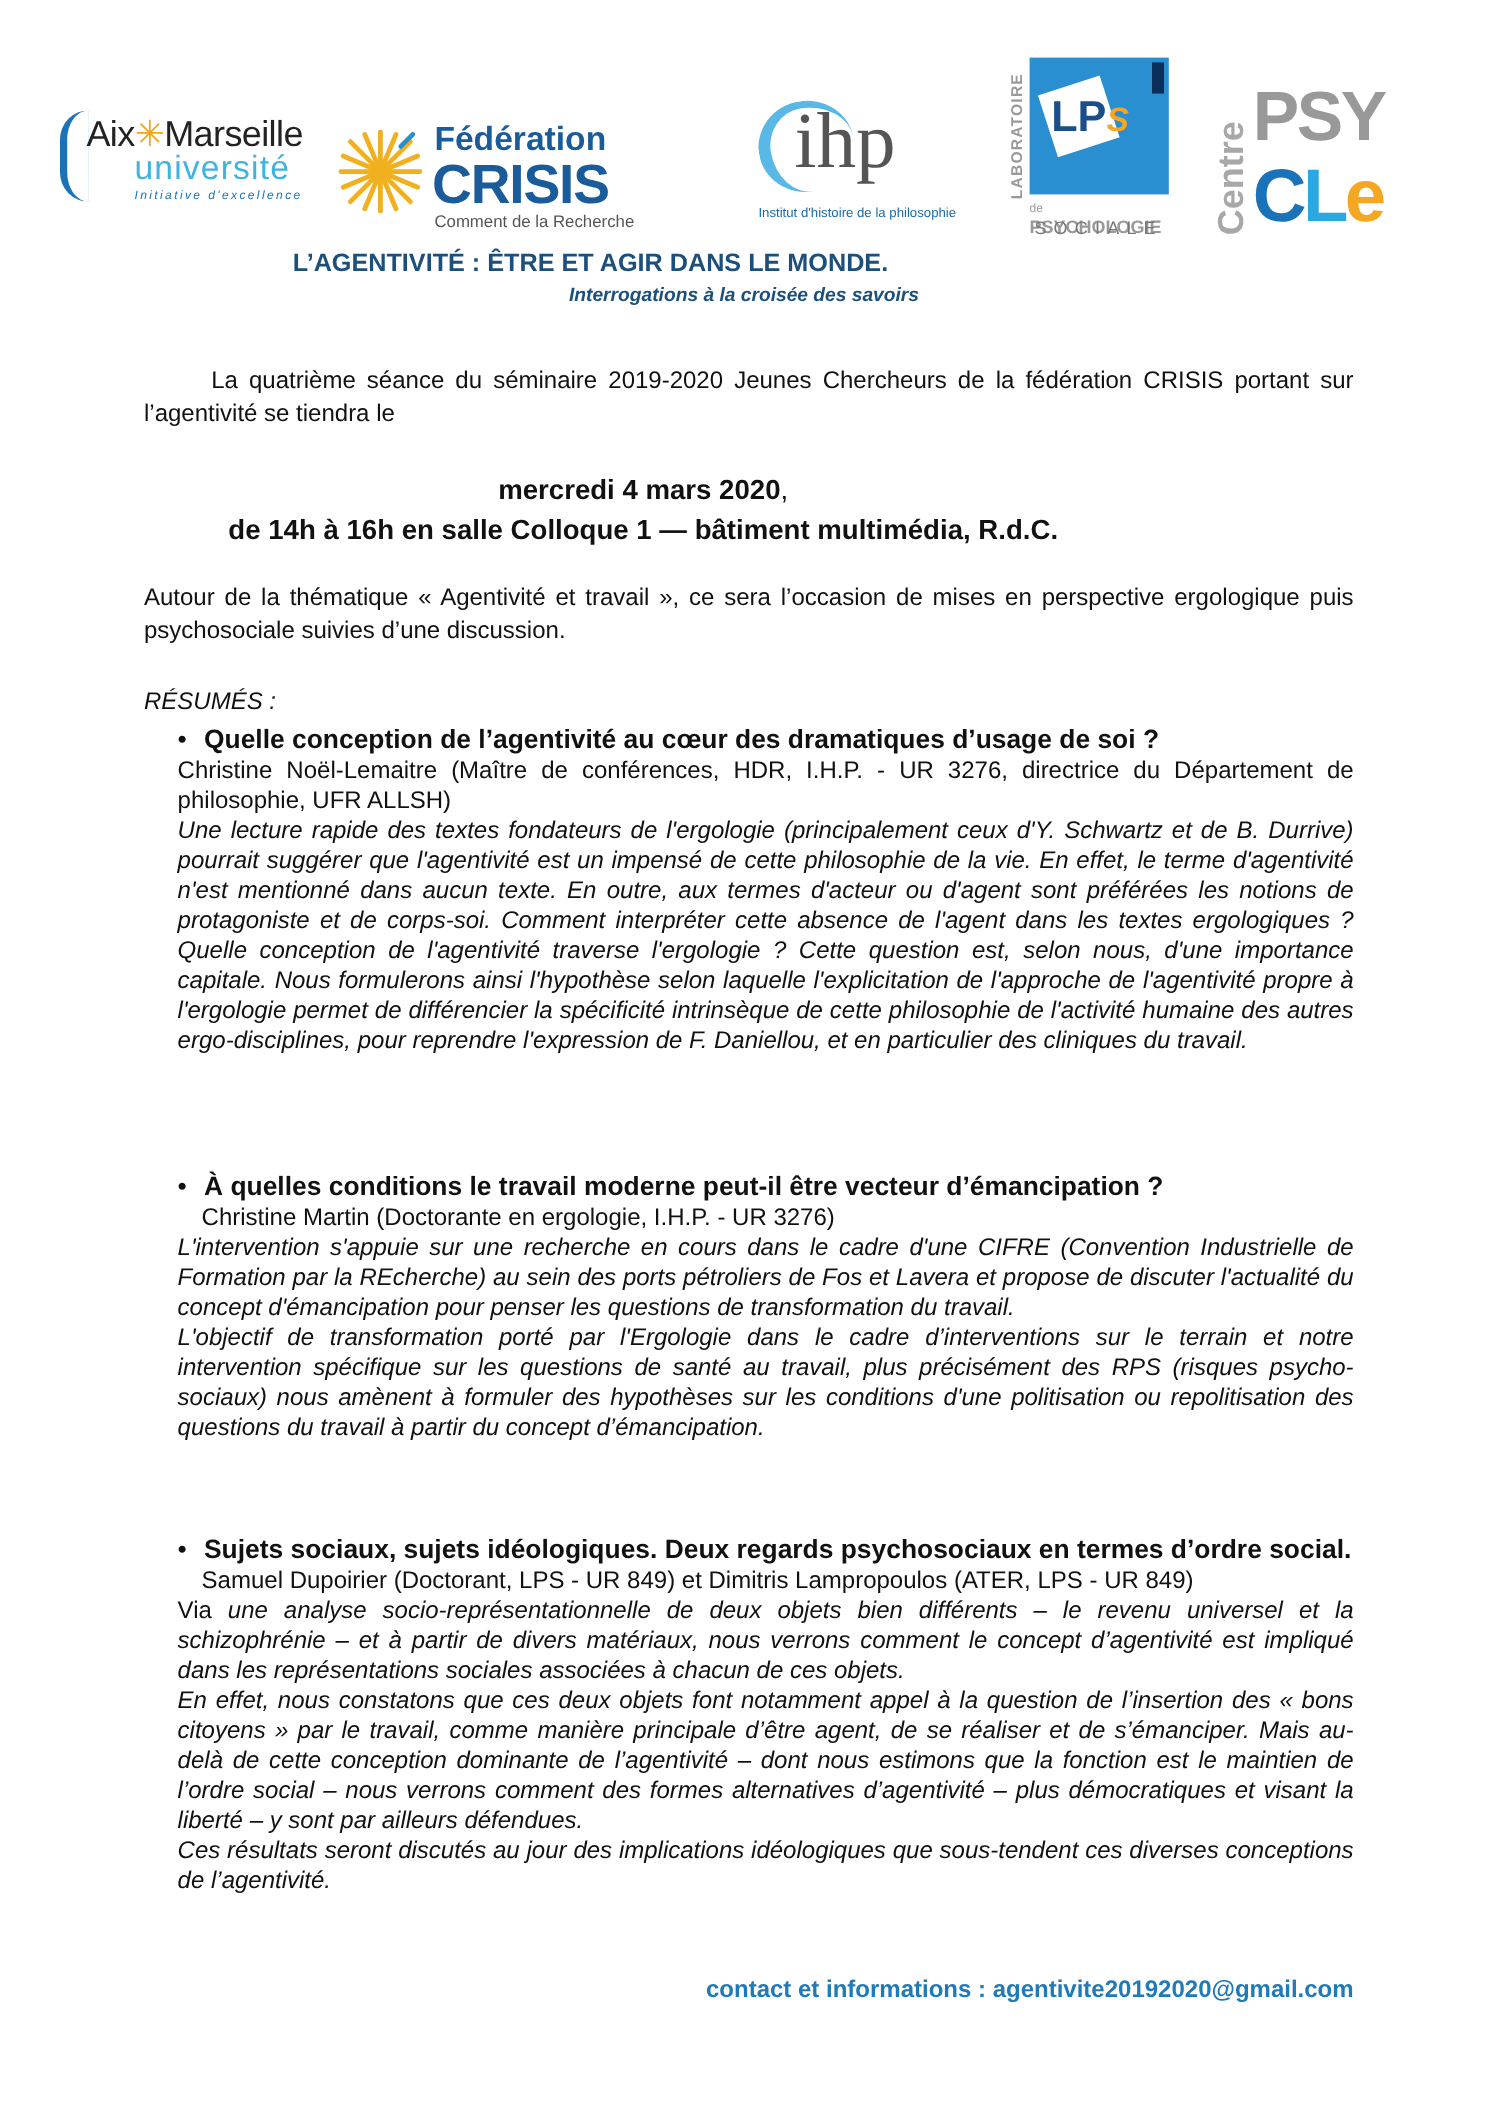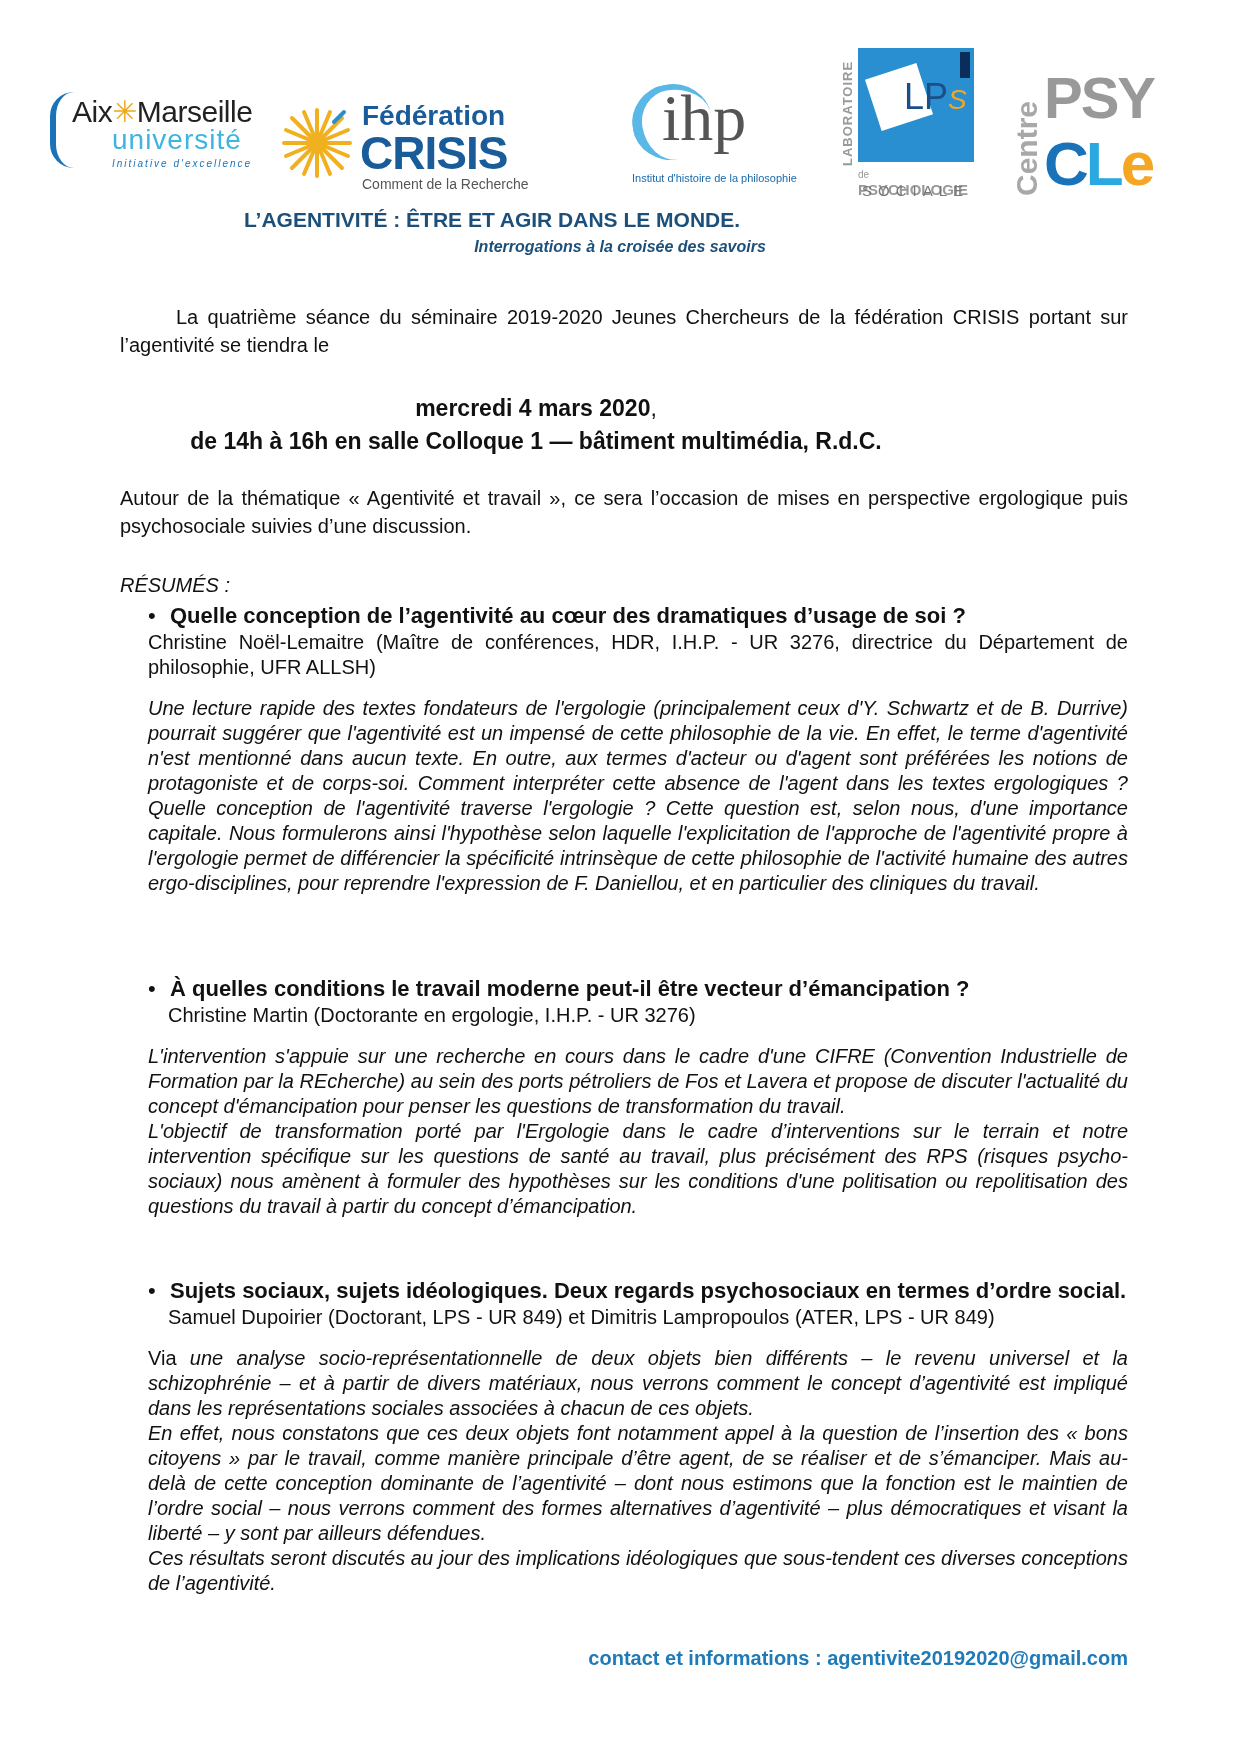--- a/index.html
+++ b/index.html
@@ -26,21 +26,21 @@
   .ihp .arc { position: absolute; left: 4px; top: 6px; width: 70px; height: 70px;
               border-left: 10px solid #5ab8e6; border-top: 6px solid #5ab8e6; border-radius: 50%; transform: rotate(-10deg); }
   .ihp .t1 { position: absolute; left: 34px; top: 2px; font-size: 66px; color: #555; font-family: "Liberation Serif", serif; }
   .ihp .t2 { position: absolute; left: 4px; top: 94px; font-size: 11px; color: #1a6aaa; white-space: nowrap; }
   
   .lps { left: 840px; top: 26px; width: 138px; height: 152px; }
   .lps .side { position: absolute; left: 0; top: 0; width: 16px; height: 120px; writing-mode: vertical-rl; transform: rotate(180deg);
                font-size: 13px; font-weight: bold; color: #999; letter-spacing: 1px; text-align: left; }
   .lps .box { position: absolute; left: 18px; top: 2px; width: 116px; height: 114px; background: #2a8fd0; }
   .lps .card { position: absolute; left: 32px; top: 24px; width: 54px; height: 54px; background: #fff; transform: rotate(-18deg); }
-  .lps .lpsText { position: absolute; left: 36px; top: 30px; font-size: 36px; font-weight: normal; color: #1a4f8a; margin-left: 28px; }
+  .lps .lpsText { position: absolute; left: 36px; top: 30px; font-size: 36px; font-weight: bold; color: #1a4f8a; }
   .lps .lpsText span { color: #f5a623; font-style: italic; font-size: 28px; }
   .lps .ea { position: absolute; left: 120px; top: 6px; width: 10px; height: 26px; background: #0b2d5a; }
   .lps .psy { position: absolute; left: 18px; top: 118px; font-size: 15px; font-weight: bold; color: #999; }
   .lps .soc { position: absolute; left: 22px; top: 136px; font-size: 15px; color: #777; letter-spacing: 6px; }
   
   .psycle { left: 1010px; top: 50px; width: 160px; height: 130px; }
   .psycle .centre { position: absolute; left: 0; top: 0; width: 30px; height: 126px; writing-mode: vertical-rl; transform: rotate(180deg);
                     font-size: 30px; font-weight: bold; color: #a8a8a8; }
   .psycle .psy { position: absolute; left: 34px; top: -6px; font-size: 58px; font-weight: bold; color: #999; letter-spacing: -2px; }
   .psycle .cle { position: absolute; left: 34px; top: 58px; font-size: 62px; font-weight: bold; letter-spacing: -3px; }
@@ -57,21 +57,21 @@
   .event-date { top: 392px; }
   .event-date .comma { font-weight: normal; }
   .event-place { top: 425px; }
   .p-theme { top: 484px; text-align: justify; }
   .resumes { position: absolute; left: 120px; top: 574px; font-size: 20px; font-style: italic; }
 
   .talk { position: absolute; left: 148px; width: 980px; }
   .talk-title { font-size: 22px; font-weight: bold; line-height: 28px; position: relative; padding-left: 22px; text-align: justify; }
   .talk-title .bullet { position: absolute; left: 0; top: 0; font-weight: normal; }
   .talk-authors { font-size: 20px; line-height: 25px; text-align: justify; }
-  .abstract { font-size: 20px; line-height: 25px; font-style: italic; text-align: justify; margin-top: 16px; }
+  .abstract { font-size: 20px; line-height: 25px; font-style: italic; text-align: justify; }
   .abstract p { margin: 0; }
   .abstract .upright { font-style: normal; }
 
   .t1 { top: 602px; }
   .t1 .talk-authors { padding-left: 0; }
   .t2 { top: 975px; }
   .t2 .talk-authors { padding-left: 20px; }
   .t3 { top: 1277px; }
   .t3 .talk-authors { padding-left: 20px; }
 

